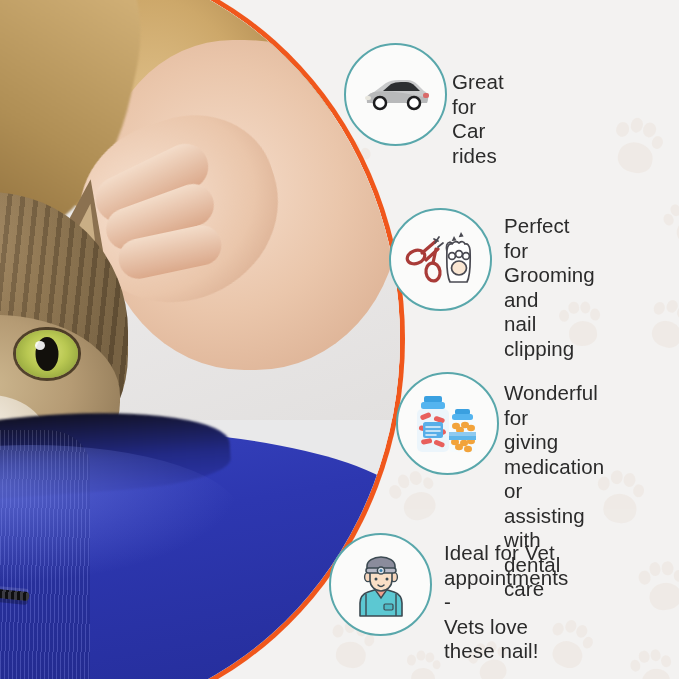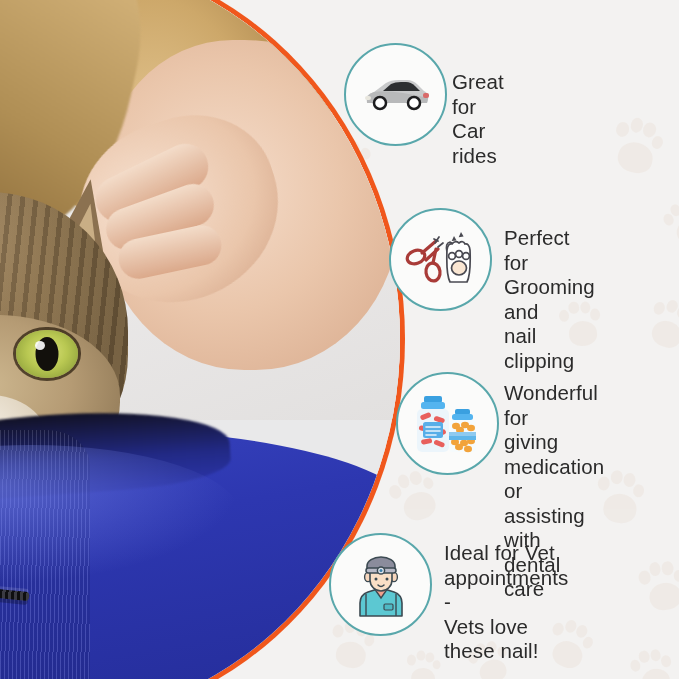--- a/index.html
+++ b/index.html
@@ -406,21 +406,21 @@
               <circle cx="61" cy="26" r="3.4"></circle>
               <ellipse cx="54" cy="38" rx="7.5" ry="7" fill="#fae6d2"></ellipse>
             </g>
             <g fill="#4a4a52">
               <path d="M49 6 l2.5 4.5 -4.8 .6 Z"></path>
               <path d="M56 2 l2.6 4.6 -4.9 .6 Z"></path>
             </g>
           </svg>
         </span>
       </div>
-      <div class="feature-text" style="left:504px; top:226px;">Perfect for
+      <div class="feature-text" style="left:504px; top:214px;">Perfect for
 Grooming and
 nail clipping</div>
     </div>
 
     <div class="feature">
       <div class="icon-circle" style="left:396px; top:372px;">
         <span>
           <svg class="ico" width="70" height="64" viewBox="0 0 70 64">
 
             <rect x="11" y="4" width="18" height="7" rx="2" fill="#3aa0e0"></rect>

